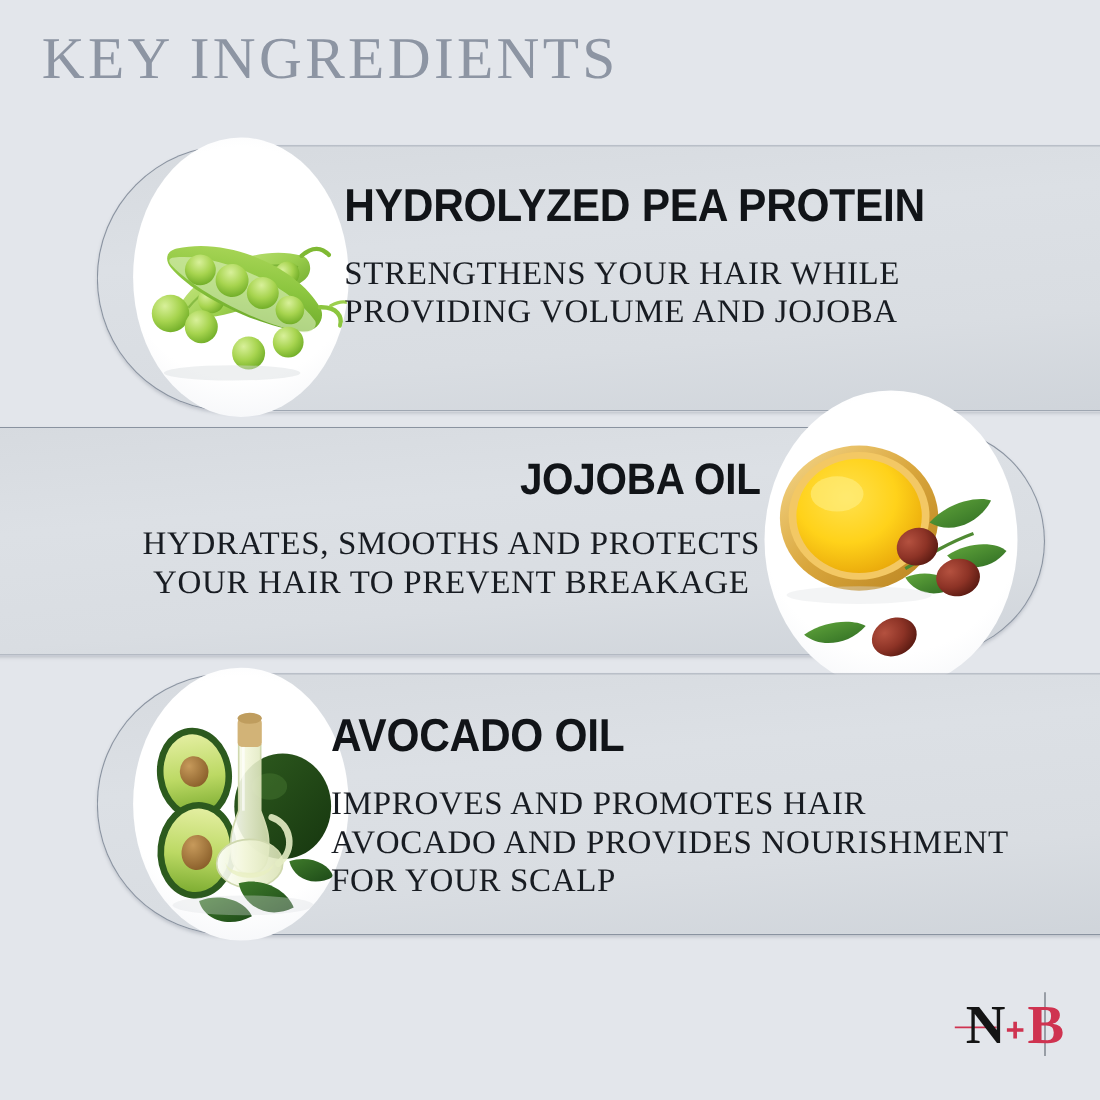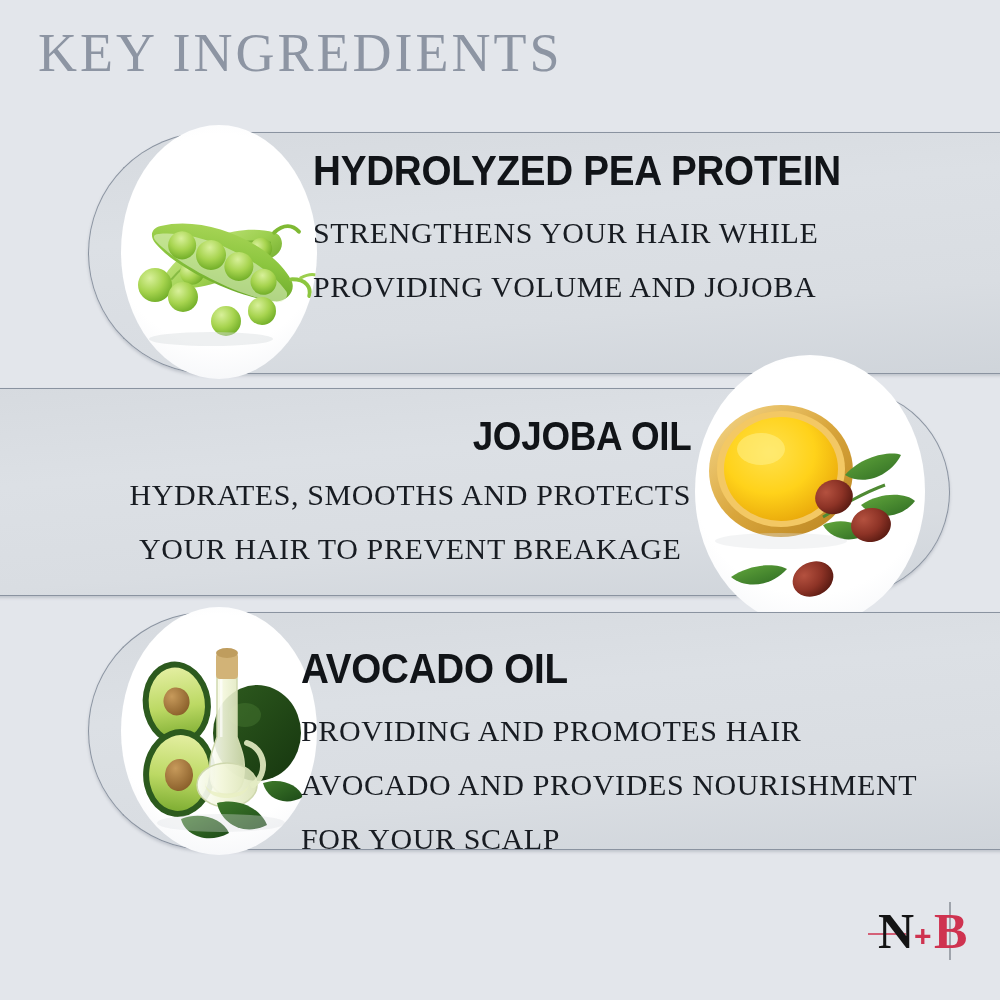--- a/index.html
+++ b/index.html
@@ -79,24 +79,24 @@
     white-space:nowrap;
   }
   .heading.right-align{ transform-origin:right center; text-align:right; }
   .body{
     font-family:"Liberation Serif",serif;
     color:#181c22;
     font-size:30px;
     line-height:1.17;
     letter-spacing:.6px;
   }
-  .body div{white-space:nowrap;margin-top:19px;}
+  .body div{white-space:nowrap;}
   .body.right-align{text-align:center;}
 
-  #txt-1{ left:224px; top:16px; }
+  #txt-1{ left:224px; top:32px; }
   #txt-1 .heading{ font-size:42px; margin-bottom:22px;}
   #txt-2{ right:258px; top:26px; }
   #txt-2 .heading{ font-size:40px; margin-bottom:20px;}
   #txt-3{ left:212px; top:34px; }
   #txt-3 .heading{ font-size:42px; margin-bottom:22px;}
 
   
   .logo{
     position:absolute;
     left:866px; top:898px;
@@ -282,21 +282,21 @@
         <path d="M96 196 C118 190 140 202 146 218 C122 230 100 216 96 196 Z" fill="url(#leafG3)"></path>
         <path d="M60 212 C80 204 102 212 108 226 C86 238 64 228 60 212 Z" fill="url(#leafG3)"></path>
         <path d="M142 176 C160 170 178 178 182 190 C164 200 146 192 142 176 Z" fill="url(#leafG3)"></path>
         <ellipse cx="100" cy="216" rx="64" ry="9" fill="#dcdfe3" opacity=".35"></ellipse>
       </svg>
     </div>
 
     <div class="txt" id="txt-3">
       <div class="heading">AVOCADO OIL</div>
       <div class="body">
-        <div>PROVIDING AND PROMOTES HAIR</div>
+        <div>IMPROVES AND PROMOTES HAIR</div>
         <div>AVOCADO AND PROVIDES NOURISHMENT</div>
         <div>FOR YOUR SCALP</div>
       </div>
     </div>
   </div>
 
   <div class="logo">
     <svg viewBox="0 0 116 66">
       <line x1="2" y1="36" x2="40" y2="36" stroke="#cf3350" stroke-width="1.6"></line>
       <line x1="84" y1="4" x2="84" y2="62" stroke="#8e949c" stroke-width="1.6"></line>

